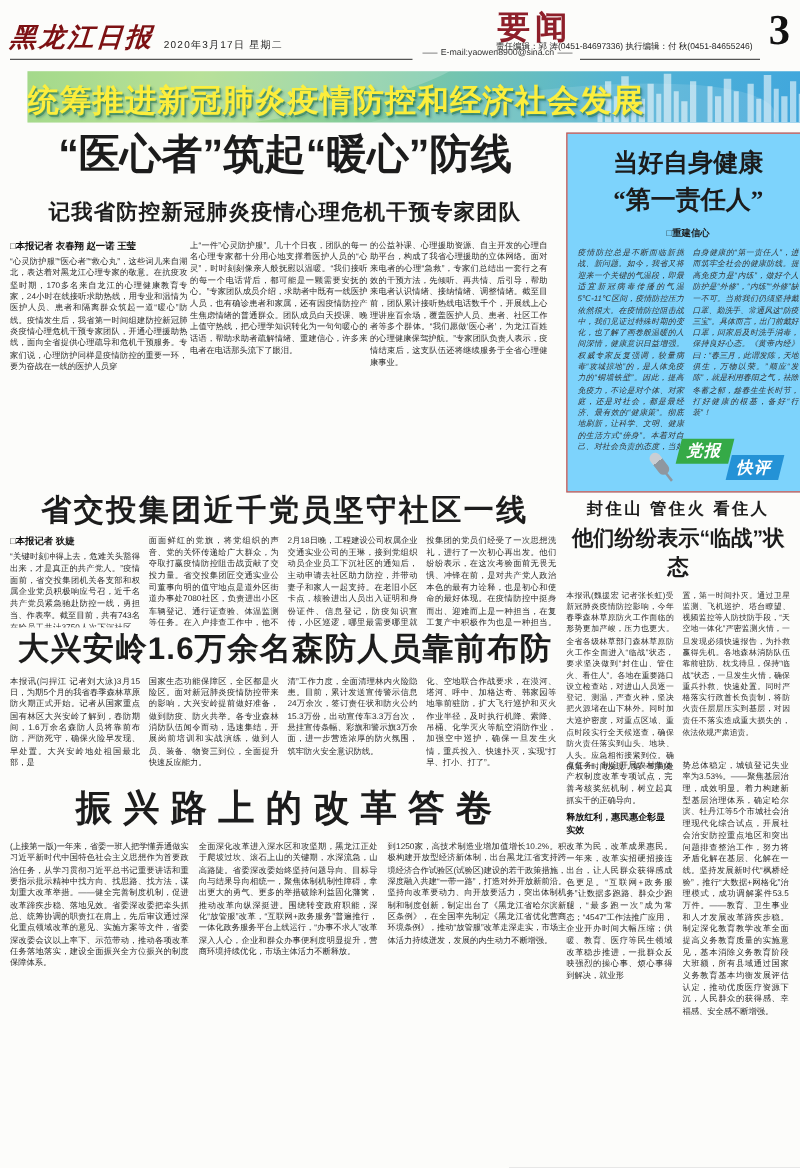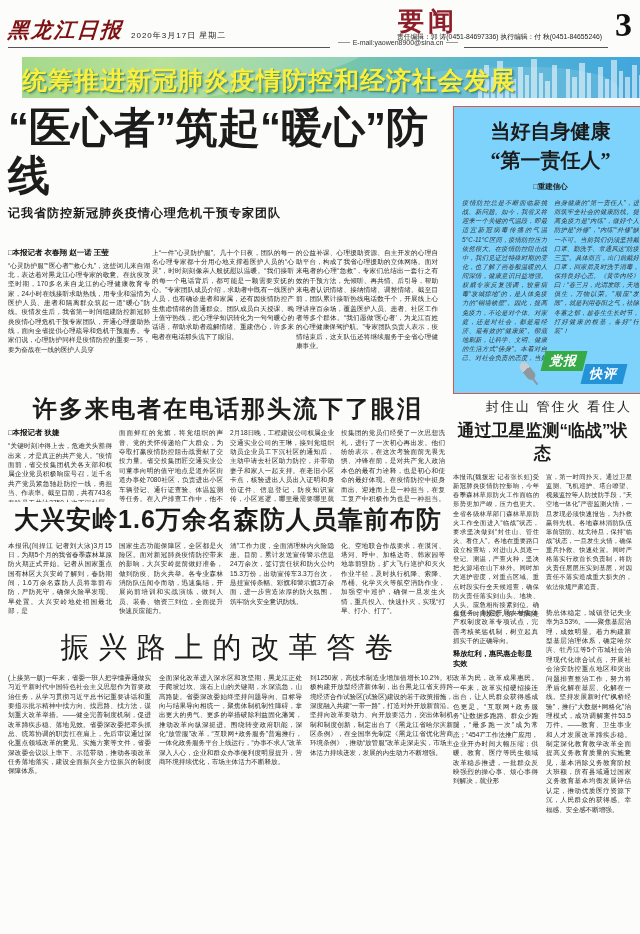--- a/index.html
+++ b/index.html
@@ -37,24 +37,24 @@
   .skyline{position:absolute;right:2px;bottom:0;}
 
   
   .coltext{font-size:6.6px;line-height:1.42;text-align:justify;color:#2b2b2b;overflow:hidden;}
   .byline{font-size:7.5px;font-weight:bold;color:#111;margin-bottom:3px;}
   .colrow{display:flex;}
   .colrow>*{overflow:hidden;}
 
   
   .art-main{position:absolute;left:8px;top:104px;width:440px;height:292px;}
-  .art-main .h1{font-weight:900;font-size:42px;line-height:1.15;letter-spacing:0;}
-  .art-main .h1sub{font-family:"Liberation Serif",serif;font-weight:900;font-size:12px;
-        text-align:left;margin-top:4px;letter-spacing:1px;}
-  .art-main .colrow{margin-top:26px;gap:2px;}
+  .art-main .h1{font-weight:900;font-size:33px;line-height:1.15;text-align:center;letter-spacing:0;}
+  .art-main .h1sub{font-family:"Liberation Serif",serif;font-weight:900;font-size:17px;
+        text-align:center;margin-top:16px;letter-spacing:1px;}
+  .art-main .colrow{margin-top:11px;gap:2px;}
   .art-main .col{width:142px;height:216px;}
 
   
   .box{position:absolute;left:453px;top:106px;width:195px;height:288px;border:1.5px solid #d9564a;
         background:#7dd3fc;box-sizing:border-box;padding:6px 8px;}
   .box-title{font-family:"Liberation Serif",serif;font-weight:900;font-size:20px;line-height:1.45;
         text-align:center;margin-top:4px;}
   .box-byline{font-size:7.5px;font-weight:bold;text-align:center;margin:7px 0 6px;}
   .box-body{font-style:italic;font-size:6.3px;line-height:1.45;text-align:justify;color:#333;
         column-count:2;column-gap:7px;column-fill:auto;height:168px;overflow:hidden;}
@@ -68,34 +68,34 @@
   .ribbon.blue{left:62px;top:13px;background:#2492d6;}
 
   
   .art-jiaotou{position:absolute;left:8px;top:396px;width:440px;height:110px;}
   .art-jiaotou .h2{font-weight:900;font-size:24px;letter-spacing:2px;text-align:center;line-height:1.1;}
   .art-jiaotou .colrow{margin-top:6px;gap:7px;}
   .art-jiaotou .col{width:104px;height:74px;}
 
   
   .art-chunfang{position:absolute;left:453px;top:398px;width:179px;height:196px;}
-  .art-chunfang .kicker{font-weight:400;font-size:13px;text-align:right;letter-spacing:2px;}
+  .art-chunfang .kicker{font-weight:700;font-size:13px;text-align:center;letter-spacing:2px;}
   .art-chunfang .h2{font-weight:900;font-size:17px;text-align:center;margin-top:3px;letter-spacing:0;}
   .art-chunfang .body{margin-top:7px;font-size:6.3px;line-height:1.45;text-align:justify;color:#2b2b2b;
         column-count:2;column-gap:7px;column-fill:auto;height:148px;overflow:hidden;}
 
   
   .art-daxing{position:absolute;left:8px;top:506px;width:440px;height:122px;}
   .art-daxing .h2{font-weight:900;font-size:25px;letter-spacing:1px;text-align:center;line-height:1.1;}
   .art-daxing .colrow{margin-top:7px;gap:7px;}
   .art-daxing .col{width:104px;height:84px;}
 
   
   .art-zhenxing{position:absolute;left:8px;top:630px;width:447px;height:300px;}
-  .art-zhenxing .h1{font-family:"Liberation Serif",serif;font-weight:400;font-size:29px;
+  .art-zhenxing .h1{font-family:"Liberation Serif",serif;font-weight:700;font-size:29px;
         letter-spacing:9px;text-align:center;line-height:1.2;}
   .art-zhenxing .colrow{margin-top:8px;gap:8px;}
   .art-zhenxing .col{width:143px;height:252px;}
 
   
   .right-cont{position:absolute;left:453px;top:608px;width:179px;height:330px;display:flex;gap:8px;}
   .right-cont .col{width:85px;height:330px;overflow:hidden;}
   .subhead{font-weight:900;font-size:7.2px;margin:4px 0;color:#111;}
 </style>
 </head>
@@ -174,35 +174,35 @@
     <div class="box-byline">□重建信心</div>
     <div class="box-body">疫情防控总是不断面临新挑战、新问题。如今，我省又将迎来一个关键的气温段，即最适宜新冠病毒传播的气温5℃-11℃区间，疫情防控压力依然很大。在疫情防控阻击战中，我们见证过特殊时期的变化，也了解了画卷般温暖的人间深情，健康意识日益增强。权威专家反复强调，较量病毒“攻城掠地”的，是人体免疫力的“铜墙铁壁”。因此，提高免疫力，不论是对个体、对家庭，还是对社会，都是最经济、最有效的“健康策”。彻底地刷新，让科学、文明、健康的生活方式“傍身”。本着对自己、对社会负责的态度，当好自身健康的“第一责任人”，进而筑牢全社会的健康防线。提高免疫力是“内练”，做好个人防护是“外修”，“内练”“外修”缺一不可。当前我们仍须坚持戴口罩、勤洗手、常通风这“防疫三宝”。具体而言，出门前戴好口罩，回家后及时洗手消毒，保持良好心态。《黄帝内经》曰：“春三月，此谓发陈，天地俱生，万物以荣。”顺应“发陈”，就是利用春阳之气，祛除冬蓄之郁，趁春生生长时节，打好健康的根基，备好“行装”！</div>
     <div class="badge">
       <div class="mic"></div>
       <div class="ribbon green">党报</div>
       <div class="ribbon blue">快评</div>
     </div>
   </div>
 
   <div class="art-jiaotou">
-    <div class="h2">许多来电者在电话那头流下了眼泪</div>
+    <div class="h2">省交投集团近千党员坚守社区一线</div>
     <div class="colrow">
       <div class="col">
         <div class="byline">□本报记者 狄婕</div>
         <div class="coltext">“关键时刻冲得上去，危难关头豁得出来，才是真正的共产党人。”疫情面前，省交投集团机关各支部和权属企业党员积极响应号召，近千名共产党员紧急驰赴防控一线，勇担当、作表率。截至目前，共有743名在哈员工共计3750人次下沉社区。他们积极协助社区完成站岗、消毒、登记等各项疫情防控工作，筑起一</div>
       </div>
       <div class="col coltext">面面鲜红的党旗，将党组织的声音、党的关怀传递给广大群众，为夺取打赢疫情防控阻击战贡献了交投力量。省交投集团匠交通实业公司董事向明的值守地点是道外区街道办事处7080社区，负责进出小区车辆登记、通行证查验、体温监测等任务。在入户排查工作中，他不辞辛苦，一直坚守在值班岗位，社区人员纷纷点赞“轻伤不下火线！”</div>
       <div class="col coltext">2月18日晚，工程建设公司权属企业交通实业公司的王琳，接到党组织动员企业员工下沉社区的通知后，主动申请去社区助力防控，并带动妻子和家人一起支持。在老旧小区卡点，核验进出人员出入证明和身份证件、信息登记，防疫知识宣传，小区巡逻，哪里最需要哪里就有他们的身影。值守期间，王琳还为社区工作人员买水送饭，为疫情防控贡献实实在在的力量。</div>
       <div class="col coltext">投集团的党员们经受了一次思想洗礼，进行了一次初心再出发。他们纷纷表示，在这次考验面前无畏无惧、冲锋在前，是对共产党人政治本色的最有力诠释，也是初心和使命的最好体现。在疫情防控中挺身而出、迎难而上是一种担当，在复工复产中积极作为也是一种担当。交投集团干部职工以实际行动践行初心使命，在社区一线筑起保护人民生命安全、抵御疫情的坚固防线。</div>
     </div>
   </div>
 
   <div class="art-chunfang">
     <div class="kicker">封住山 管住火 看住人</div>
-    <div class="h2">通过卫星监测“临战”状态</div>
+    <div class="h2">他们纷纷表示“临战”状态</div>
     <div class="body">本报讯(魏援宏 记者张长虹)受新冠肺炎疫情防控影响，今年春季森林草原防火工作面临的形势更加严峻，压力也更大。全省各级林草部门森林草原防火工作全面进入“临战”状态，要求坚决做到“封住山、管住火、看住人”。各地在重要路口设立检查站，对进山人员逐一登记、测温，严查火种，坚决把火源堵在山下林外。同时加大巡护密度，对重点区域、重点时段实行全天候巡查，确保防火责任落实到山头、地块、人头。应急相衔接紧到位。确保第一时间发现，第一时间处置，第一时间扑灭。通过卫星监测、飞机巡护、塔台瞭望、视频监控等人防技防手段，“天空地一体化”严密监测火情，一旦发现必须快速报告，为扑救赢得先机。各地森林消防队伍靠前驻防、枕戈待旦，保持“临战”状态，一旦发生火情，确保重兵扑救、快速处置。同时严格落实行政首长负责制，将防火责任层层压实到基层，对因责任不落实造成重大损失的，依法依规严肃追责。</div>
   </div>
 
   <div class="art-daxing">
     <div class="h2">大兴安岭1.6万余名森防人员靠前布防</div>
     <div class="colrow">
       <div class="col coltext">本报讯(闫捍江 记者刘大泳)3月15日，为期5个月的我省春季森林草原防火期正式开始。记者从国家重点国有林区大兴安岭了解到，春防期间，1.6万余名森防人员将靠前布防，严防死守，确保火险早发现、早处置。大兴安岭地处祖国最北部，是</div>
       <div class="col coltext">国家生态功能保障区，全区都是火险区。面对新冠肺炎疫情防控带来的影响，大兴安岭提前做好准备，做到防疫、防火共举。各专业森林消防队伍闻令而动，迅速集结，开展岗前培训和实战演练，做到人员、装备、物资三到位，全面提升快速反应能力。</div>
       <div class="col coltext">清”工作力度，全面清理林内火险隐患。目前，累计发送宣传警示信息24万余次，签订责任状和防火公约15.3万份，出动宣传车3.3万台次，悬挂宣传条幅、彩旗和警示旗3万余面，进一步营造浓厚的防火氛围，筑牢防火安全意识防线。</div>
       <div class="col coltext">化、空地联合作战要求，在漠河、塔河、呼中、加格达奇、韩家园等地靠前驻防，扩大飞行巡护和灭火作业半径，及时执行机降、索降、吊桶、化学灭火等航空消防作业，加强空中巡护，确保一旦发生火情，重兵投入、快速扑灭，实现“打早、打小、打了”。</div>

